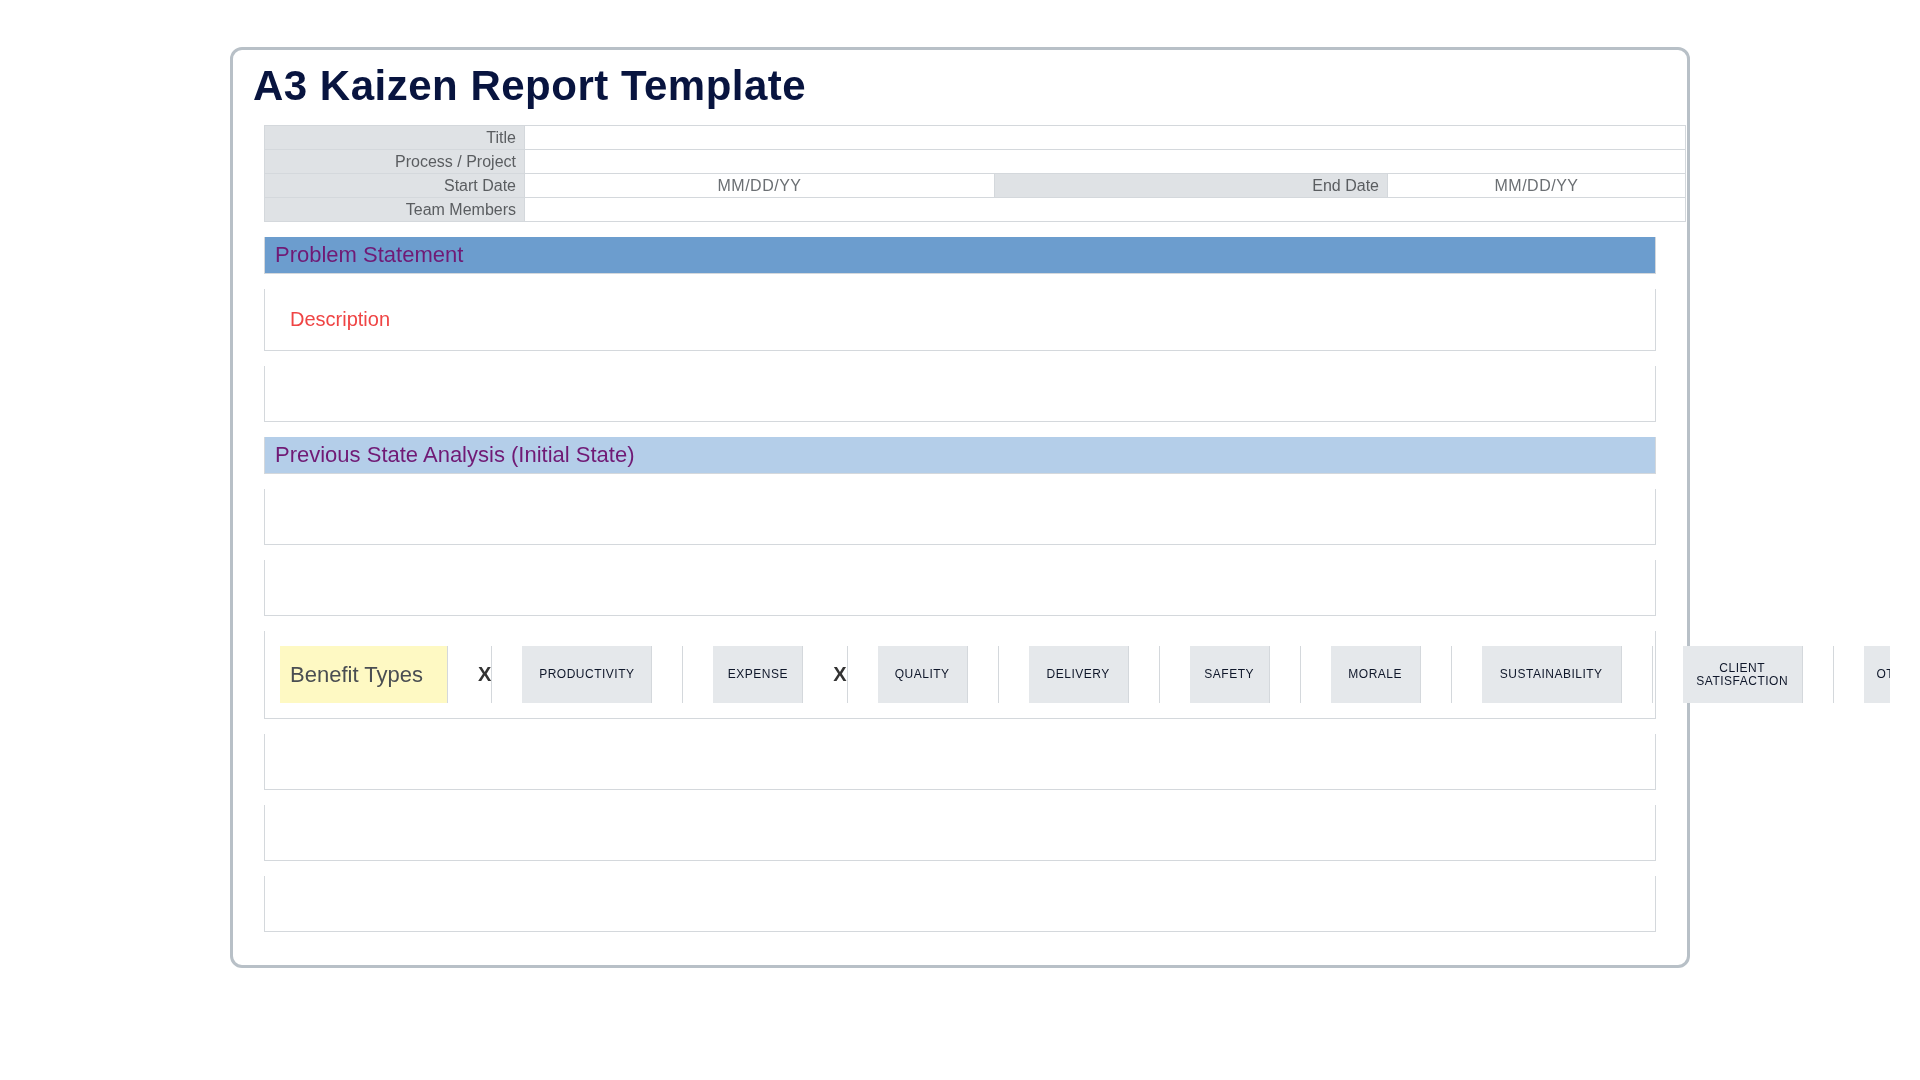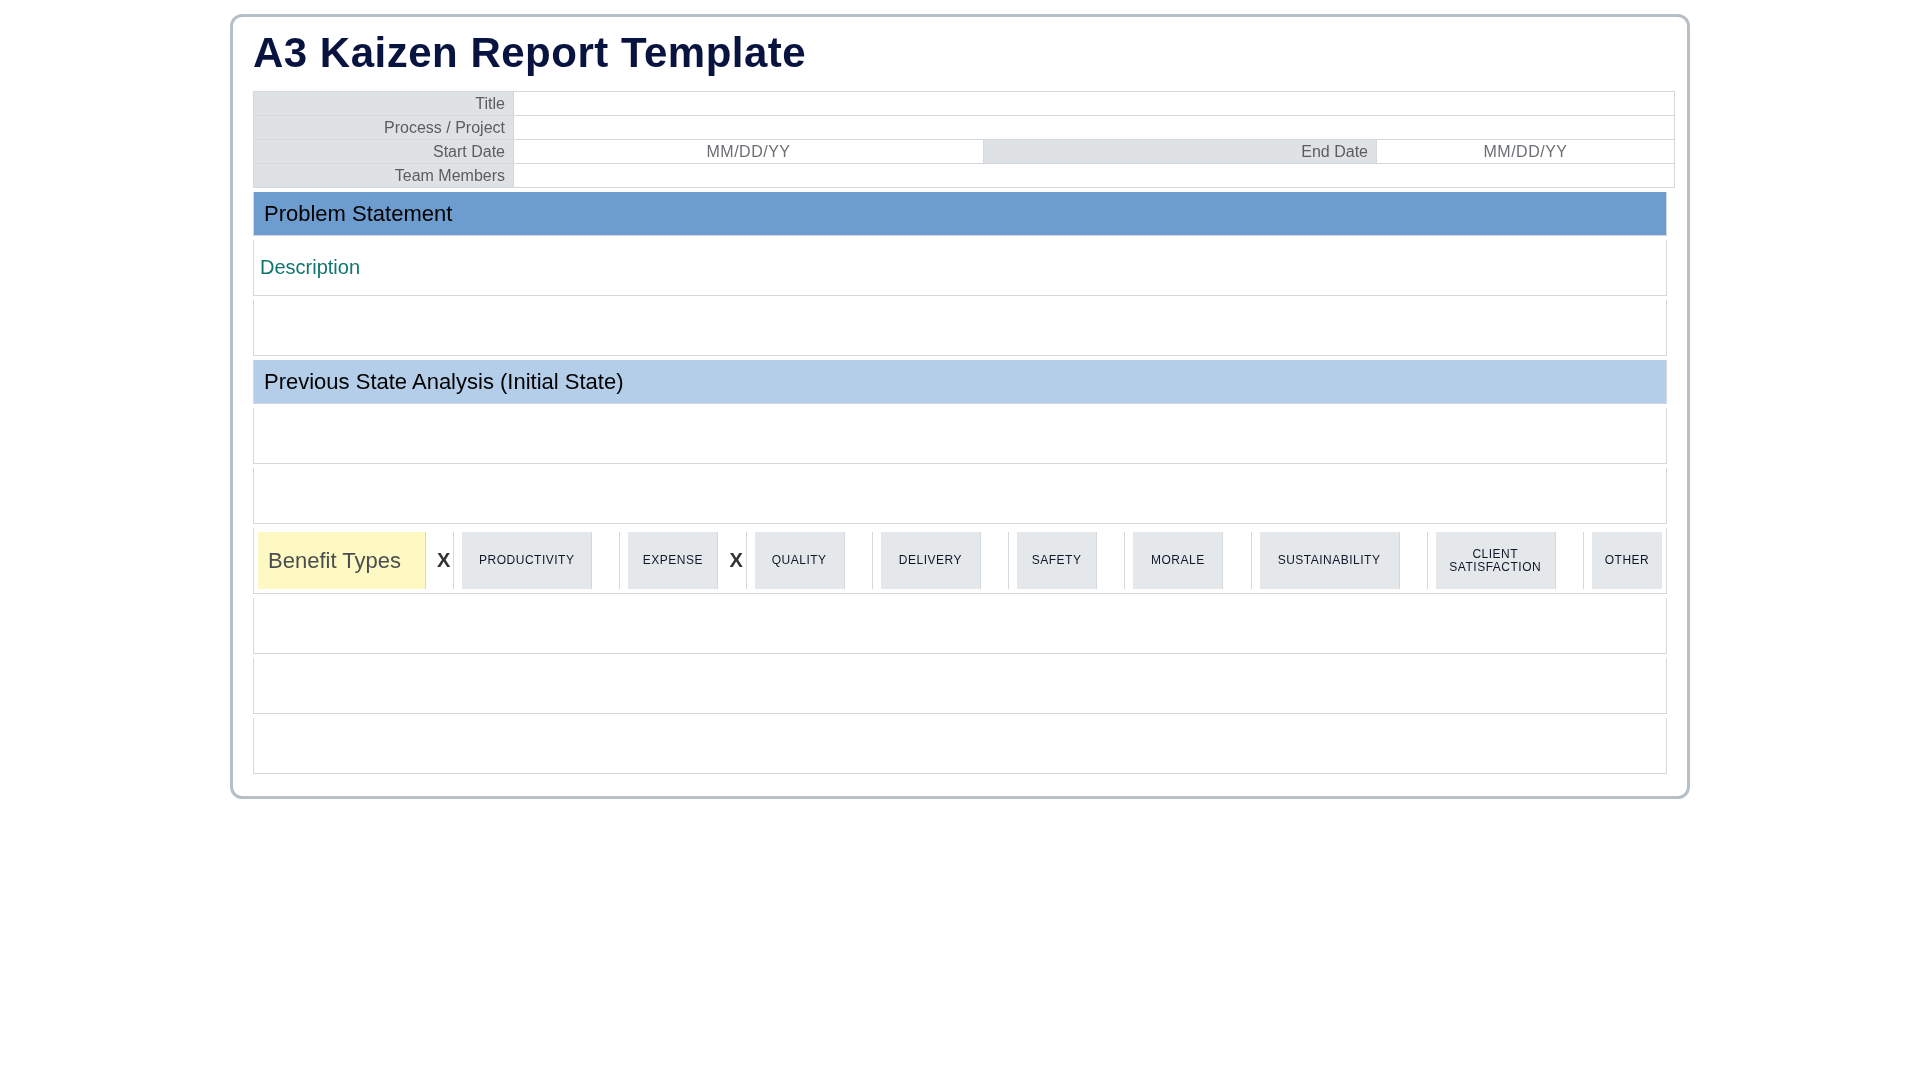--- a/index.html
+++ b/index.html
@@ -1,17 +1,17 @@
 <!DOCTYPE html>
 <html><head>
 <meta charset="utf-8">
 <style>
   * {
     box-sizing: border-box;
-    margin: 4px;
+    margin: 15px;
     padding: 0;
   }
   body {
     font-family: "Century Gothic", "Segoe UI", Arial, sans-serif;
     background: #ffffff;
     display: flex;
     justify-content: center;
     align-items: flex-start;
     padding: 2px;
   }
@@ -61,40 +61,40 @@
   .info-table .input-cell {
     background: #fff;
   }
 
   
   .section-bar {
     display: flex;
     align-items: center;
     padding: 4px 10px;
     font-size: 22px;
-    color: #000000;
+    color: #701a75;
     border-left: 1px solid #d4d8dc;
     border-right: 1px solid #d4d8dc;
     border-bottom: 1px solid #d4d8dc;
-    height: 44px;
+    height: 37px;
   }
   .blue-dark  { background: #6c9dce; }
   .blue-med   { background: #8fb6de; }
   .blue-light { background: #b4cee9; }
   .blue-pale  { background: #dbe7f3; }
   .grey-bar   { background: #e5e8eb; }
 
   .section-body {
     border-left: 1px solid #d4d8dc;
     border-right: 1px solid #d4d8dc;
     border-bottom: 1px solid #d4d8dc;
     background: #fff;
-    padding: 4px 2px;
+    padding: 4px 10px;
     font-size: 20px;
-    color: #0f766e;
+    color: #ef4444;
     min-height: 52px;
     display: flex;
     align-items: center;
   }
   .section-body.tall { min-height: 56px; }
 
   
   .benefits-row {
     display: flex;
     align-items: stretch;

